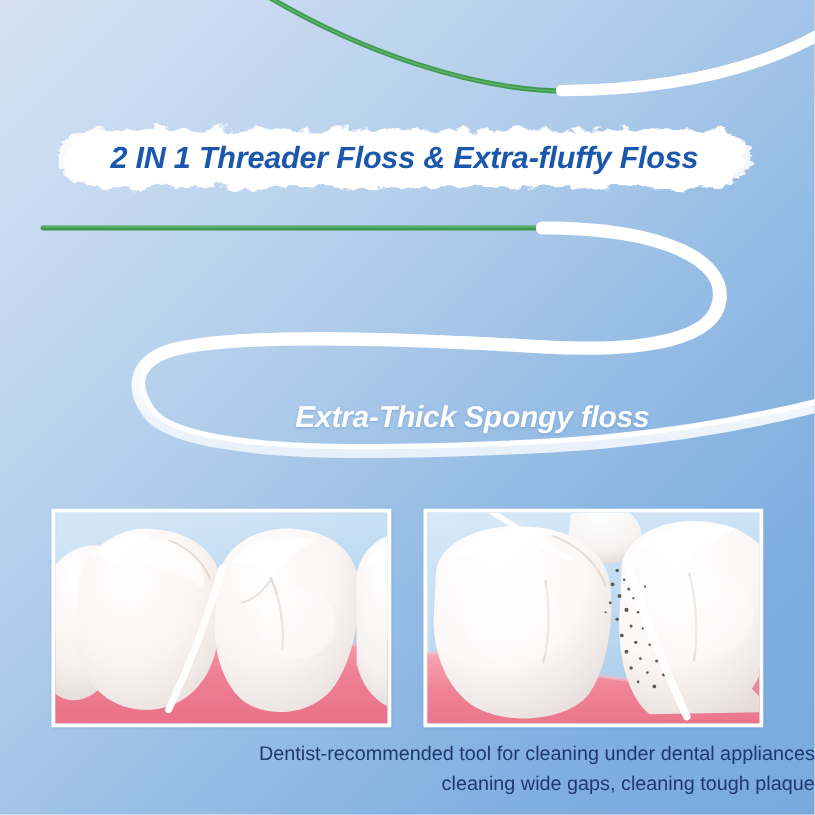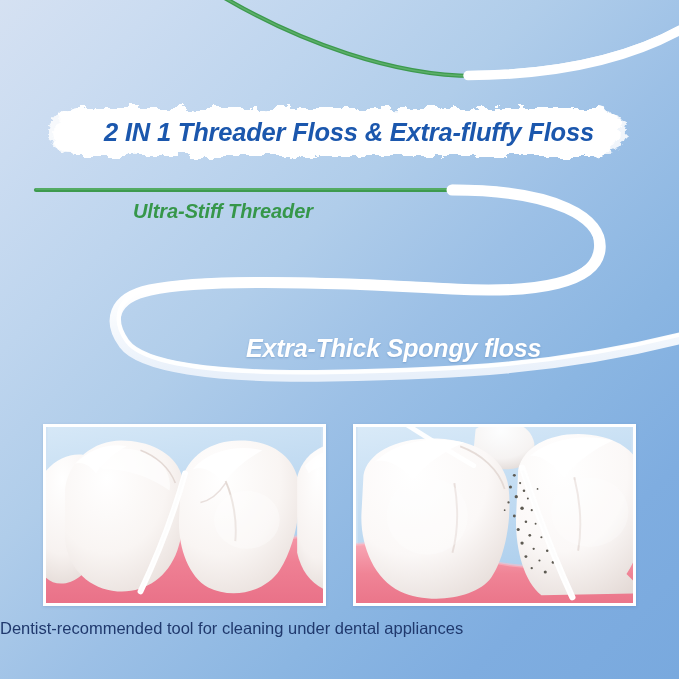--- a/index.html
+++ b/index.html
@@ -45,21 +45,21 @@
   }
   .banner-stroke {
     position: absolute;
     left: 0;
     top: 0;
     width: 100%;
     height: 100%;
   }
   .headline {
     position: absolute;
-    left: 12px;
+    left: 0;
     top: 0;
     width: 590px;
     height: 72px;
     display: flex;
     align-items: center;
     justify-content: center;
     font-size: 25.5px;
     font-weight: bold;
     font-style: italic;
     color: #1b57ad;
@@ -120,21 +120,21 @@
     width: 100%;
     height: 100%;
   }
 
   
   .caption {
     position: absolute;
     left: 0;
     top: 616px;
     width: 679px;
-    text-align: left;
+    text-align: right;
     color: #20396d;
     font-size: 16.5px;
     line-height: 25px;
   }
   .caption-line {
     display: block;
     white-space: nowrap;
   }
 </style>
 </head>
@@ -200,21 +200,20 @@
         <rect x="12" y="12" width="566" height="48" rx="24" fill="#ffffff"></rect>
       </g>
       <g filter="url(#rough2)" opacity="0.85">
         <rect x="6" y="16" width="578" height="40" rx="20" fill="#ffffff"></rect>
       </g>
       <rect x="26" y="17" width="538" height="38" rx="19" fill="#ffffff"></rect>
     </svg>
     <div class="headline">2 IN 1 Threader Floss &amp; Extra-fluffy Floss</div>
   </div>
 
-  <div class="label-threader">Ultra-Stiff Threader</div>
 
   <div class="label-spongy">Extra-Thick Spongy floss</div>
 
   <div class="panels">
 
     <div class="panel">
       <svg viewBox="0 0 283 182" xmlns="http://www.w3.org/2000/svg">
         <defs>
           <linearGradient id="bgL" x1="0" y1="0" x2="0.3" y2="1">
             <stop offset="0%" stop-color="#d6e8f7"></stop>
@@ -356,15 +355,16 @@
           <path d="M 42 -8 C 70 10 96 26 120 40" stroke="#ffffff" stroke-width="5" fill="none" stroke-linecap="round" opacity="0.95"></path>
           <path d="M 170 42 C 182 78 198 124 222 176" stroke="#ffffff" stroke-width="6.5" fill="none" stroke-linecap="round"></path>
           <path d="M 171 46 C 183 80 199 126 222 176" stroke="#fdfdfd" stroke-width="2.6" fill="none" stroke-linecap="round" opacity="0.9"></path>
         </g>
       </svg>
     </div>
   </div>
 
   <div class="caption">
     <span class="caption-line">Dentist-recommended tool for cleaning under dental appliances</span>
+    <span class="caption-line">cleaning wide gaps, cleaning tough plaque</span>
   </div>
 
 </div>
 
 </body></html>

